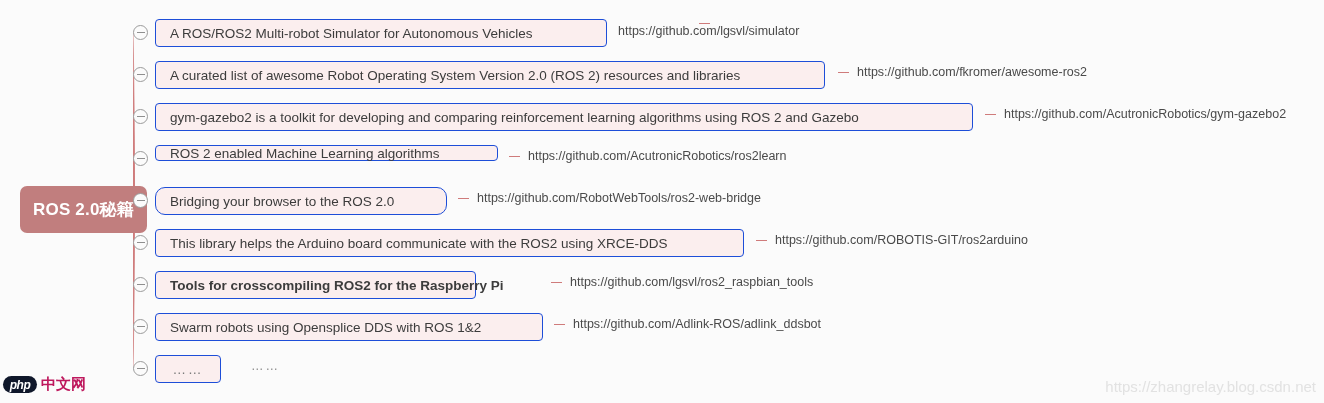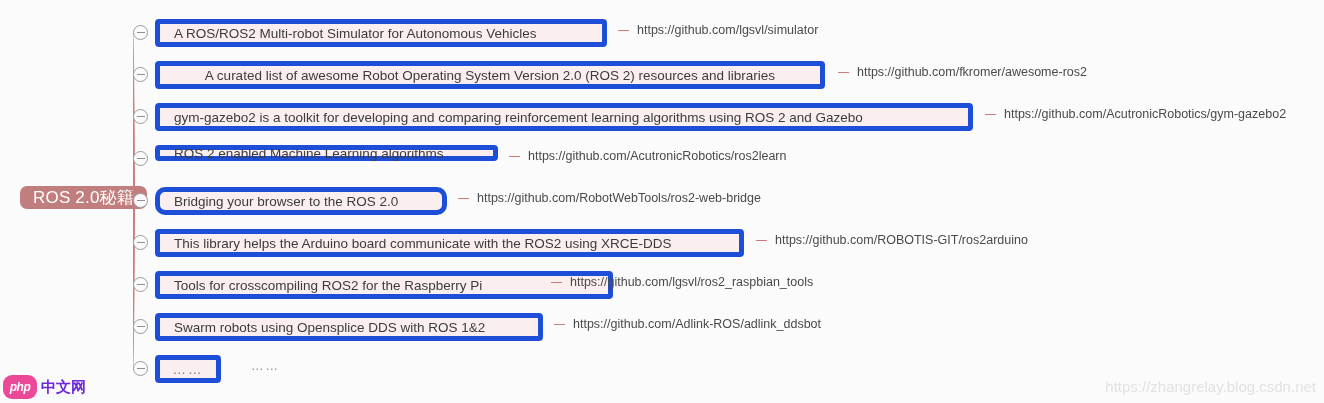--- a/index.html
+++ b/index.html
@@ -39,21 +39,21 @@
     box-sizing: border-box;
     padding: 0 13px;
   }
 
   
   .topic {
     position: absolute;
     display: flex;
     align-items: center;
     background: #fbeeee;
-    border: 5px solid #1d4ed8;
+    border: 1px solid #1d4ed8;
     border-radius: 4px;
     box-sizing: border-box;
     padding: 0 14px;
     font-size: 13.5px;
     color: #3c3c3c;
     white-space: nowrap;
   }
   .topic.ellipsis-node {
     justify-content: center;
     padding: 0;
@@ -113,34 +113,34 @@
     top: 375px;
     display: flex;
     align-items: center;
     gap: 4px;
   }
   .wm-badge {
     display: inline-flex;
     align-items: center;
     justify-content: center;
     width: 34px;
-    height: 24px;
+    height: 17px;
     border-radius: 9px;
-    background: #ec4899;
+    background: #0f172a;
     color: #ffffff;
     font-size: 12px;
     font-weight: bold;
     font-style: italic;
     letter-spacing: -0.5px;
     text-align: center;
   }
   .wm-cn {
     font-size: 15px;
     font-weight: bold;
-    color: #6d28d9;
+    color: #be185d;
     letter-spacing: 0px;
   }
   .wm-url {
     position: absolute;
     right: 8px;
     top: 378px;
     font-size: 15px;
     color: #e2e2e2;
   }
 </style>
@@ -154,34 +154,34 @@
       <path d="M 134 200.5 C 133.88 102.22, 133.45 74.5, 133 74.5" fill="none" stroke="#cf7b7b" stroke-width="1.3"></path>
       <path d="M 134 200.5 C 133.88 134.98000000000002, 133.45 116.5, 133 116.5" fill="none" stroke="#cf7b7b" stroke-width="1.3"></path>
       <path d="M 134 200.5 C 133.88 167.74, 133.45 158.5, 133 158.5" fill="none" stroke="#cf7b7b" stroke-width="1.3"></path>
       <path d="M 134 200.5 C 133.88 200.5, 133.45 200.5, 133 200.5" fill="none" stroke="#cf7b7b" stroke-width="1.3"></path>
       <path d="M 134 200.5 C 133.88 233.26, 133.45 242.5, 133 242.5" fill="none" stroke="#cf7b7b" stroke-width="1.3"></path>
       <path d="M 134 200.5 C 133.88 266.02, 133.45 284.5, 133 284.5" fill="none" stroke="#cf7b7b" stroke-width="1.3"></path>
       <path d="M 134 200.5 C 133.88 298.78, 133.45 326.5, 133 326.5" fill="none" stroke="#cf7b7b" stroke-width="1.3"></path>
       <path d="M 134 200.5 C 133.88 331.53999999999996, 133.45 368.5, 133 368.5" fill="none" stroke="#cf7b7b" stroke-width="1.3"></path>
     </svg>
 
-  <div class="root-node" style="left: 20px; top: 186px; min-width: 120px; height: 23px; background: rgb(193, 126, 126); color: rgb(255, 255, 255);">
+  <div class="root-node" style="left: 20px; top: 186px; min-width: 120px; height: 47px; background: rgb(193, 126, 126); color: rgb(255, 255, 255); font-weight: bold;">
     <span>ROS 2.0秘籍</span>
   </div>
 
   <div id="nodes-host">
       <div class="topic" style="left: 155px; top: 19px; width: 452px; height: 28px;">
         <span>A ROS/ROS2 Multi-robot Simulator for Autonomous Vehicles</span>
       </div>
       <div class="toggle" style="left: 133px; top: 25px;"></div>
-      <div class="note" style="left: 618px; top: 23px;">
+      <div class="note" style="left: 618px; top: 23px; flex-direction: column;">
         <span class="dash"></span>
         <span>https://github.com/lgsvl/simulator</span>
       </div>
-      <div class="topic" style="left: 155px; top: 61px; width: 670px; height: 28px; justify-content: center;">
+      <div class="topic" style="left: 155px; top: 61px; width: 670px; height: 28px;">
         <span>A curated list of awesome Robot Operating System Version 2.0 (ROS 2) resources and libraries</span>
       </div>
       <div class="toggle" style="left: 133px; top: 67px;"></div>
       <div class="note" style="left: 838px; top: 65px;">
         <span class="dash"></span>
         <span>https://github.com/fkromer/awesome-ros2</span>
       </div>
       <div class="topic" style="left: 155px; top: 103px; width: 818px; height: 28px;">
         <span>gym-gazebo2 is a toolkit for developing and comparing reinforcement learning algorithms using ROS 2 and Gazebo</span>
       </div>
@@ -207,21 +207,21 @@
         <span>https://github.com/RobotWebTools/ros2-web-bridge</span>
       </div>
       <div class="topic" style="left: 155px; top: 229px; width: 589px; height: 28px;">
         <span>This library helps the Arduino board communicate with the ROS2 using XRCE-DDS</span>
       </div>
       <div class="toggle" style="left: 133px; top: 235px;"></div>
       <div class="note" style="left: 756px; top: 233px;">
         <span class="dash"></span>
         <span>https://github.com/ROBOTIS-GIT/ros2arduino</span>
       </div>
-      <div class="topic" style="left: 155px; top: 271px; width: 458px; height: 28px;">
+      <div class="topic" style="left: 155px; top: 271px; width: 321px; height: 28px; font-weight: bold;">
         <span>Tools for crosscompiling ROS2 for the Raspberry Pi</span>
       </div>
       <div class="toggle" style="left: 133px; top: 277px;"></div>
       <div class="note" style="left: 551px; top: 275px;">
         <span class="dash"></span>
         <span>https://github.com/lgsvl/ros2_raspbian_tools</span>
       </div>
       <div class="topic" style="left: 155px; top: 313px; width: 388px; height: 28px;">
         <span>Swarm robots using Opensplice DDS with ROS 1&amp;2</span>
       </div>

